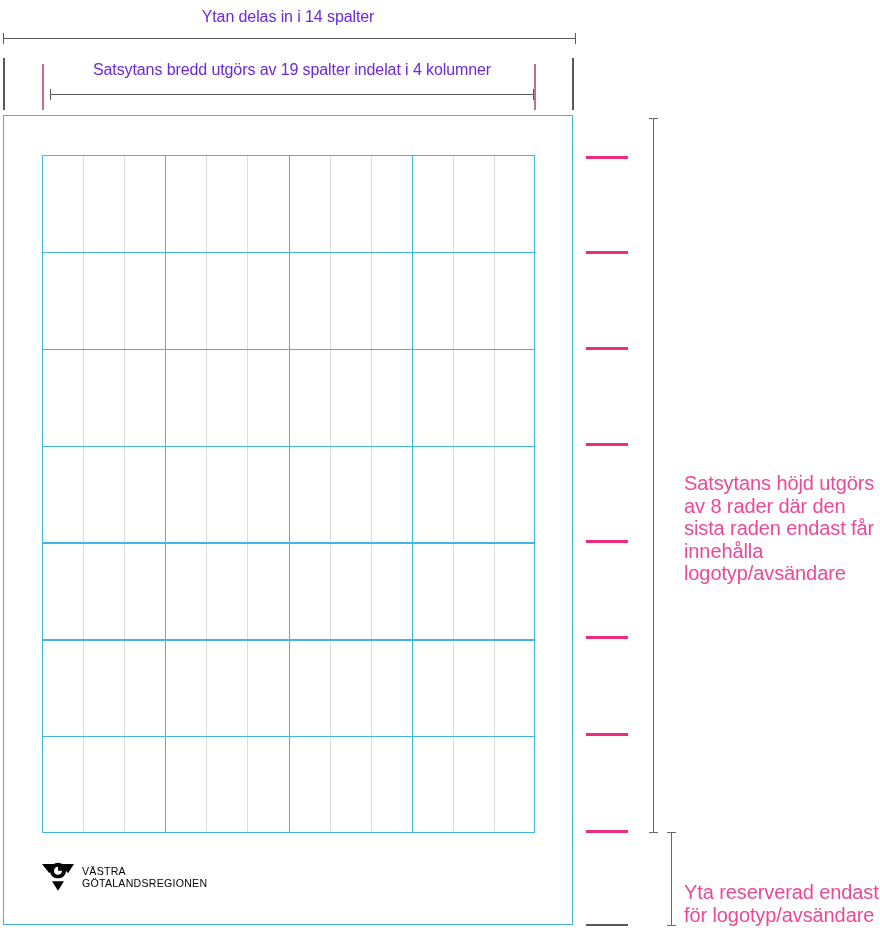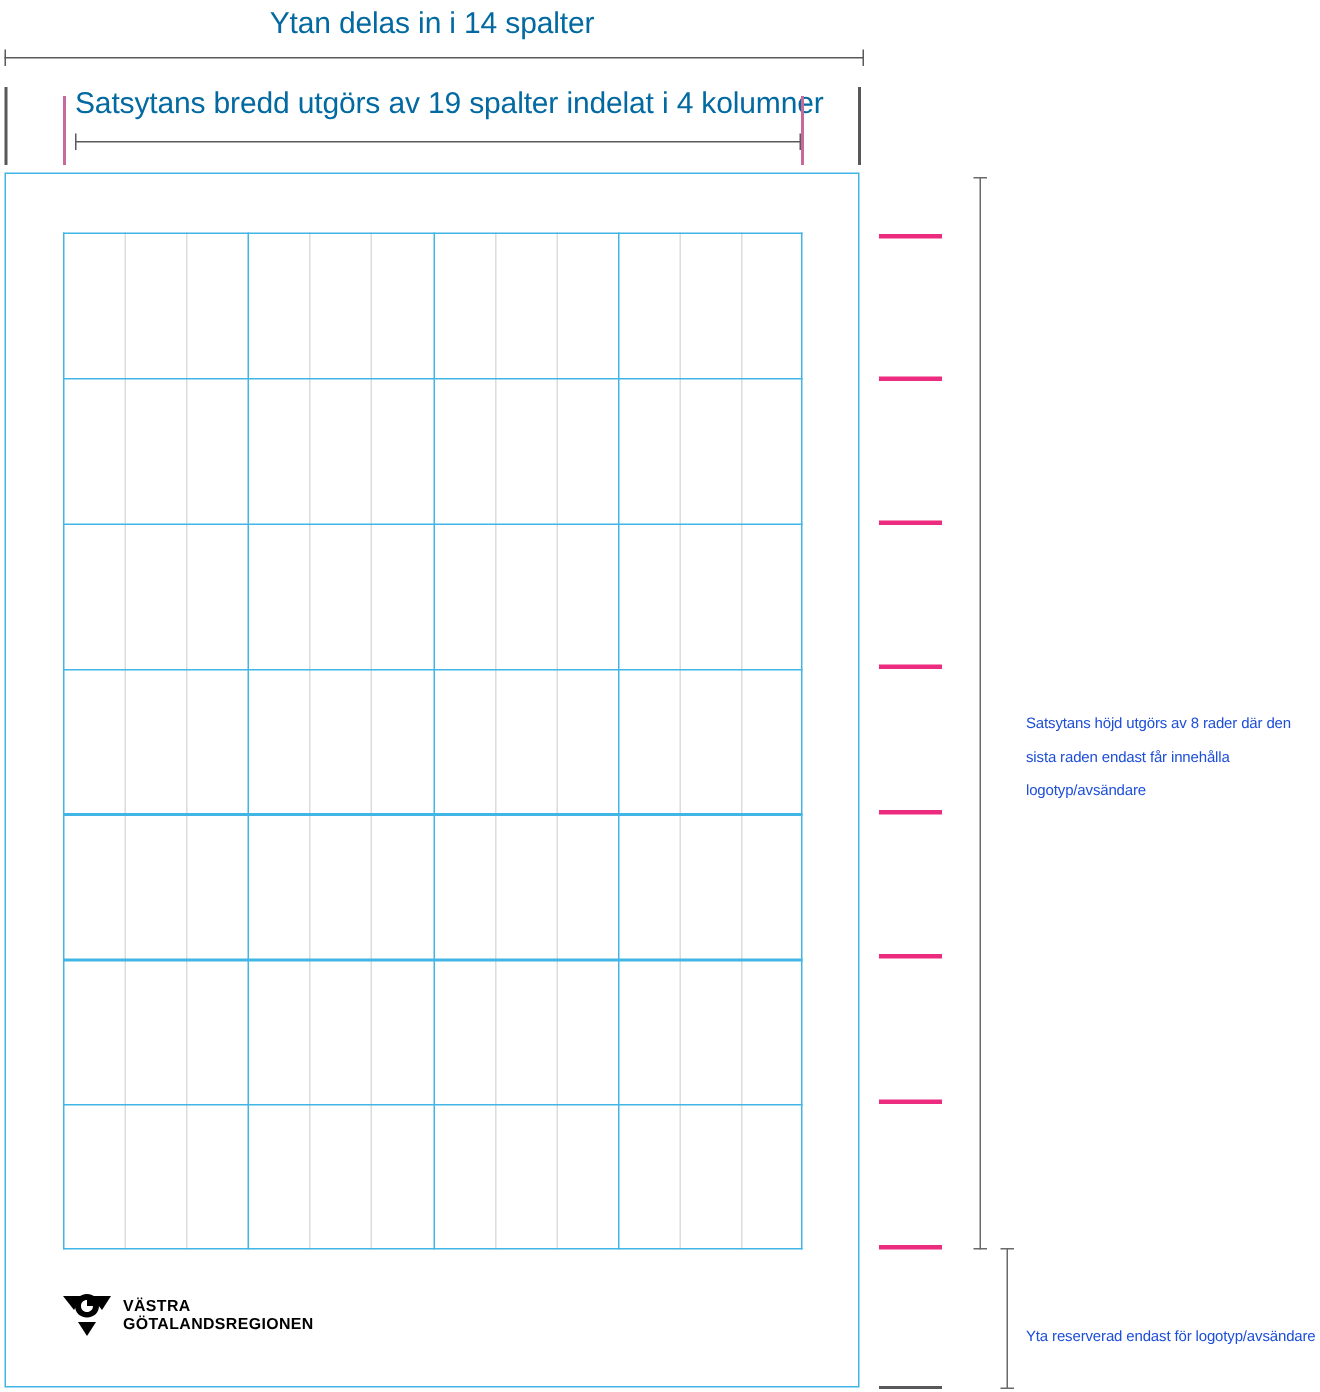--- a/index.html
+++ b/index.html
@@ -22,24 +22,24 @@
     width: 880px;
     height: 928px;
   }
 
   
   .abs { position: absolute; }
 
   
   .caption {
     position: absolute;
-    font-size: 20px;
+    font-size: 16px;
     line-height: 19px;
     letter-spacing: -0.1px;
-    color: #0369a1;
+    color: #6d28d9;
     white-space: nowrap;
   }
   #caption-14-spalter {
     left: 0; top: 7px;
     width: 576px;
     text-align: center;
   }
   #caption-12-spalter {
     left: 50px; top: 60px;
     width: 484px;
@@ -134,24 +134,24 @@
   .bracket-cap {
     position: absolute;
     height: 1.3px;
     width: 9px;
     background: #6a6a6a;
   }
 
   
   .note {
     position: absolute;
-    font-size: 10px;
+    font-size: 20px;
     line-height: 22.5px;
     letter-spacing: -0.1px;
-    color: #1d4ed8;
+    color: #ec4899;
   }
   #note-height { left: 684px; top: 472px; width: 196px; }
   #note-logo   { left: 684px; top: 866px; width: 196px; margin-top: 15px; }
 
   
   #logo {
     position: absolute;
     left: 41px;
     top: 862px;
     display: flex;
@@ -159,21 +159,21 @@
     gap: 7px;
   }
   #logo-mark { width: 34px; height: 30px; display: block; }
   #logo-words {
     display: flex;
     flex-direction: column;
     justify-content: center;
   }
   #logo-words span {
     font-family: "Liberation Sans", sans-serif;
-    font-weight: bold;
+    font-weight: normal;
     font-size: 10.6px;
     line-height: 12.4px;
     letter-spacing: 0.25px;
     color: #000000;
     white-space: nowrap;
   }
 </style>
 </head>
 <body>
 

